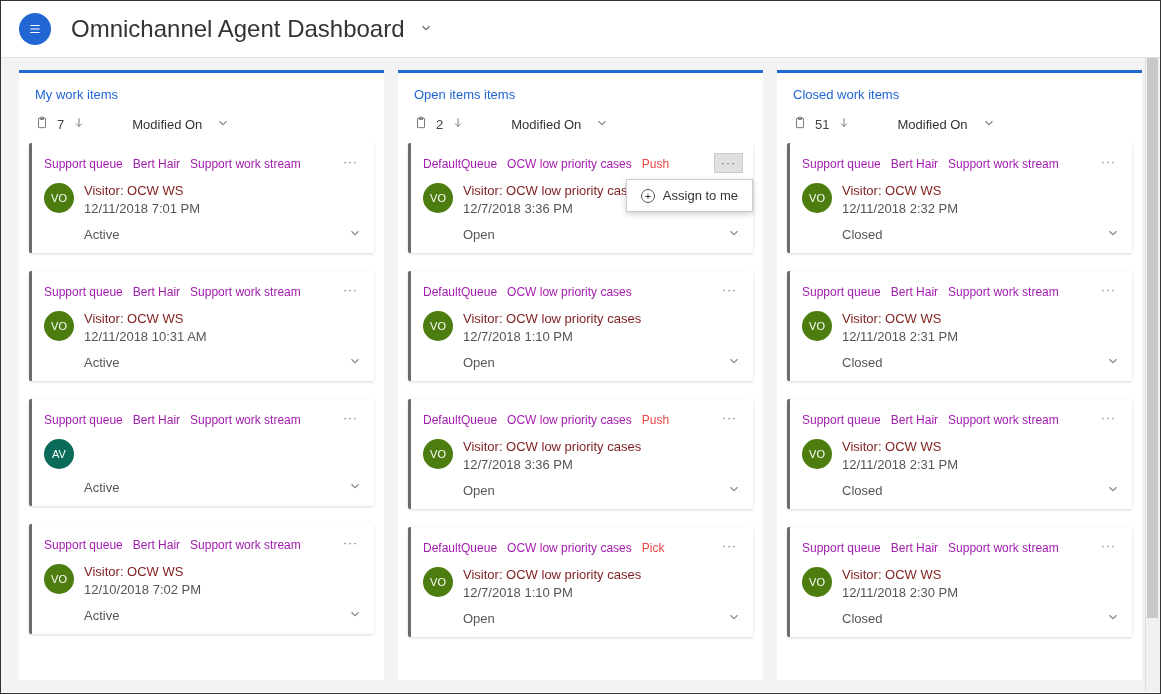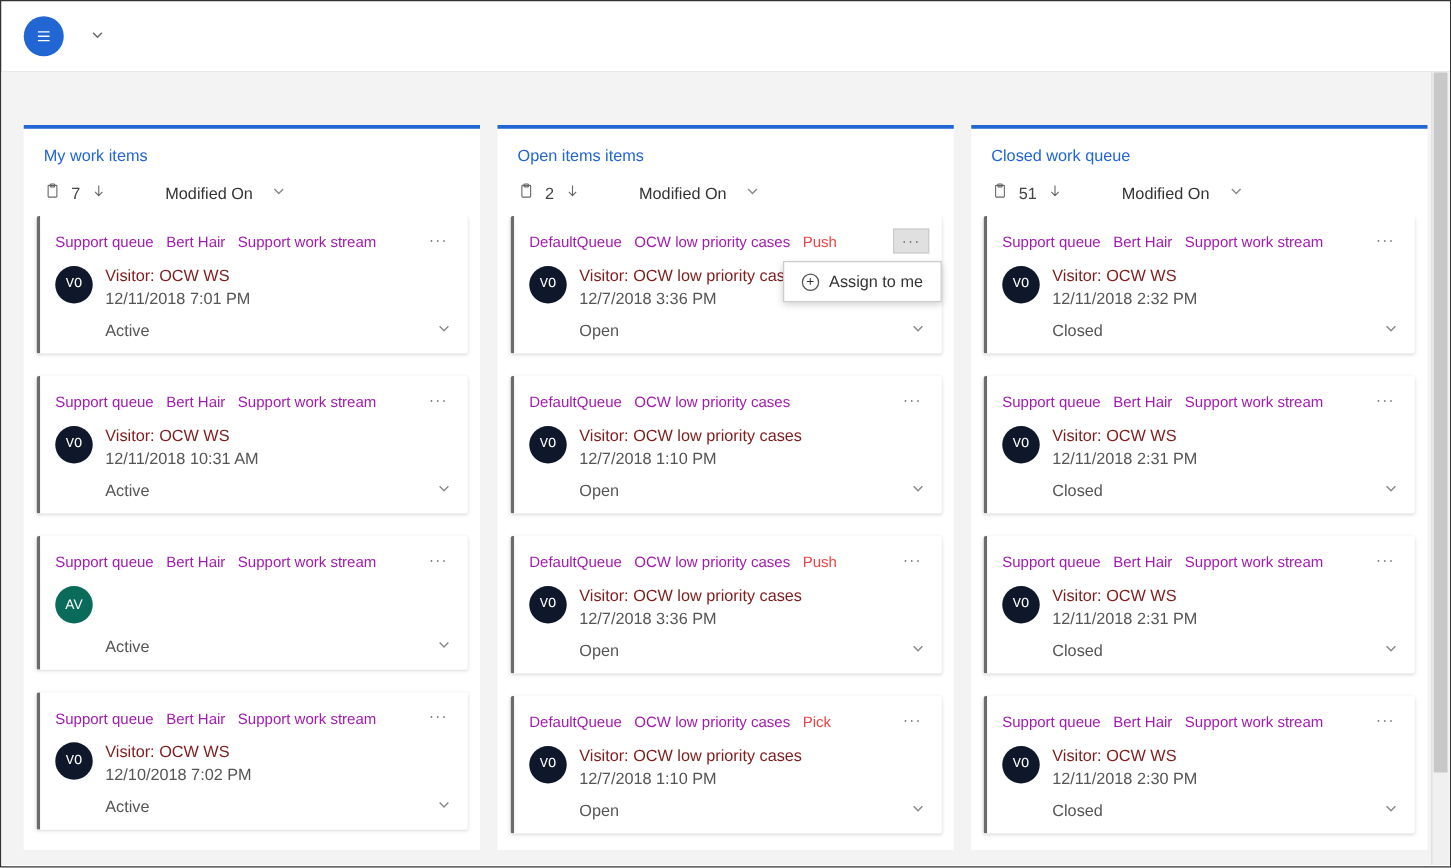--- a/index.html
+++ b/index.html
@@ -50,21 +50,20 @@
     gap: 14px;
     overflow: hidden;
   }
   .column {
     flex: 1;
     background: #fff;
     border-top: 3px solid #2266d3;
     display: flex;
     flex-direction: column;
     overflow: hidden;
-    margin-top: 30px;
   }
   .col-header {
     padding: 14px 16px 10px 16px;
   }
   .col-title {
     color: #2266d3;
     font-size: 13px;
     font-weight: 400;
     margin-bottom: 14px;
   }
@@ -121,21 +120,21 @@
     width: 30px;
     height: 30px;
     border-radius: 50%;
     color: #fff;
     font-size: 11px;
     display: flex;
     align-items: center;
     justify-content: center;
     flex-shrink: 0;
   }
-  .avatar.vo { background: #0f172a; font-family: Liberation Mono, monospace; }
+  .avatar.vo { background: #4d7c0f; }
   .avatar.av { background: #0a6b5a; }
   .card-main { display: flex; flex-direction: column; gap: 3px; }
   .card-title { font-weight: 400; color: #7f1d1d; }
   .card-sublink { color: #2266d3; font-size: 12px; cursor:pointer; }
   .card-date { color: #555; }
   .card-footer {
     display: flex;
     justify-content: space-between;
     align-items: center;
     padding-left: 40px;
@@ -188,20 +187,21 @@
 </style>
 </head>
 <body>
 
 <div class="header">
   <div class="header-icon">
     <svg class="icn" viewBox="0 0 24 24" fill="none" stroke="#fff" stroke-width="2">
       <path d="M4 12h16M4 6h16M4 18h16"></path>
     </svg>
   </div>
+  <div class="header-title">Omnichannel Agent Dashboard</div>
   <div class="header-chevron">
     <svg class="icn" viewBox="0 0 24 24" fill="none" stroke="#666" stroke-width="2">
         <path d="M6 9l6 6 6-6"></path>
       </svg>
   </div>
 </div>
 
 <div class="body-bg" id="columns-host">
     <div class="column">
       <div class="col-header">
@@ -416,21 +416,21 @@
         <span>Open</span>
         <span class="expand"><svg class="icn" viewBox="0 0 24 24" fill="none" stroke="#888" stroke-width="2">
                 <path d="M6 9l6 6 6-6"></path>
               </svg></span>
       </div>
         </div>
       </div>
     </div>
     <div class="column">
       <div class="col-header">
-    <div class="col-title">Closed work queue</div>
+    <div class="col-title">Closed work items</div>
     <div class="col-controls">
       <span><svg class="icn" viewBox="0 0 24 24" fill="none" stroke="#666" stroke-width="1.5">
               <rect x="6" y="4" width="12" height="16" rx="1"></rect>
               <rect x="9" y="2" width="6" height="4" rx="1"></rect>
             </svg></span>
       <span class="count">51</span>
       <span><svg class="icn" viewBox="0 0 24 24" fill="none" stroke="#666" stroke-width="1.5">
               <path d="M12 4v14M7 13l5 5 5-5"></path>
             </svg></span>
       <span class="spacer1"></span>

